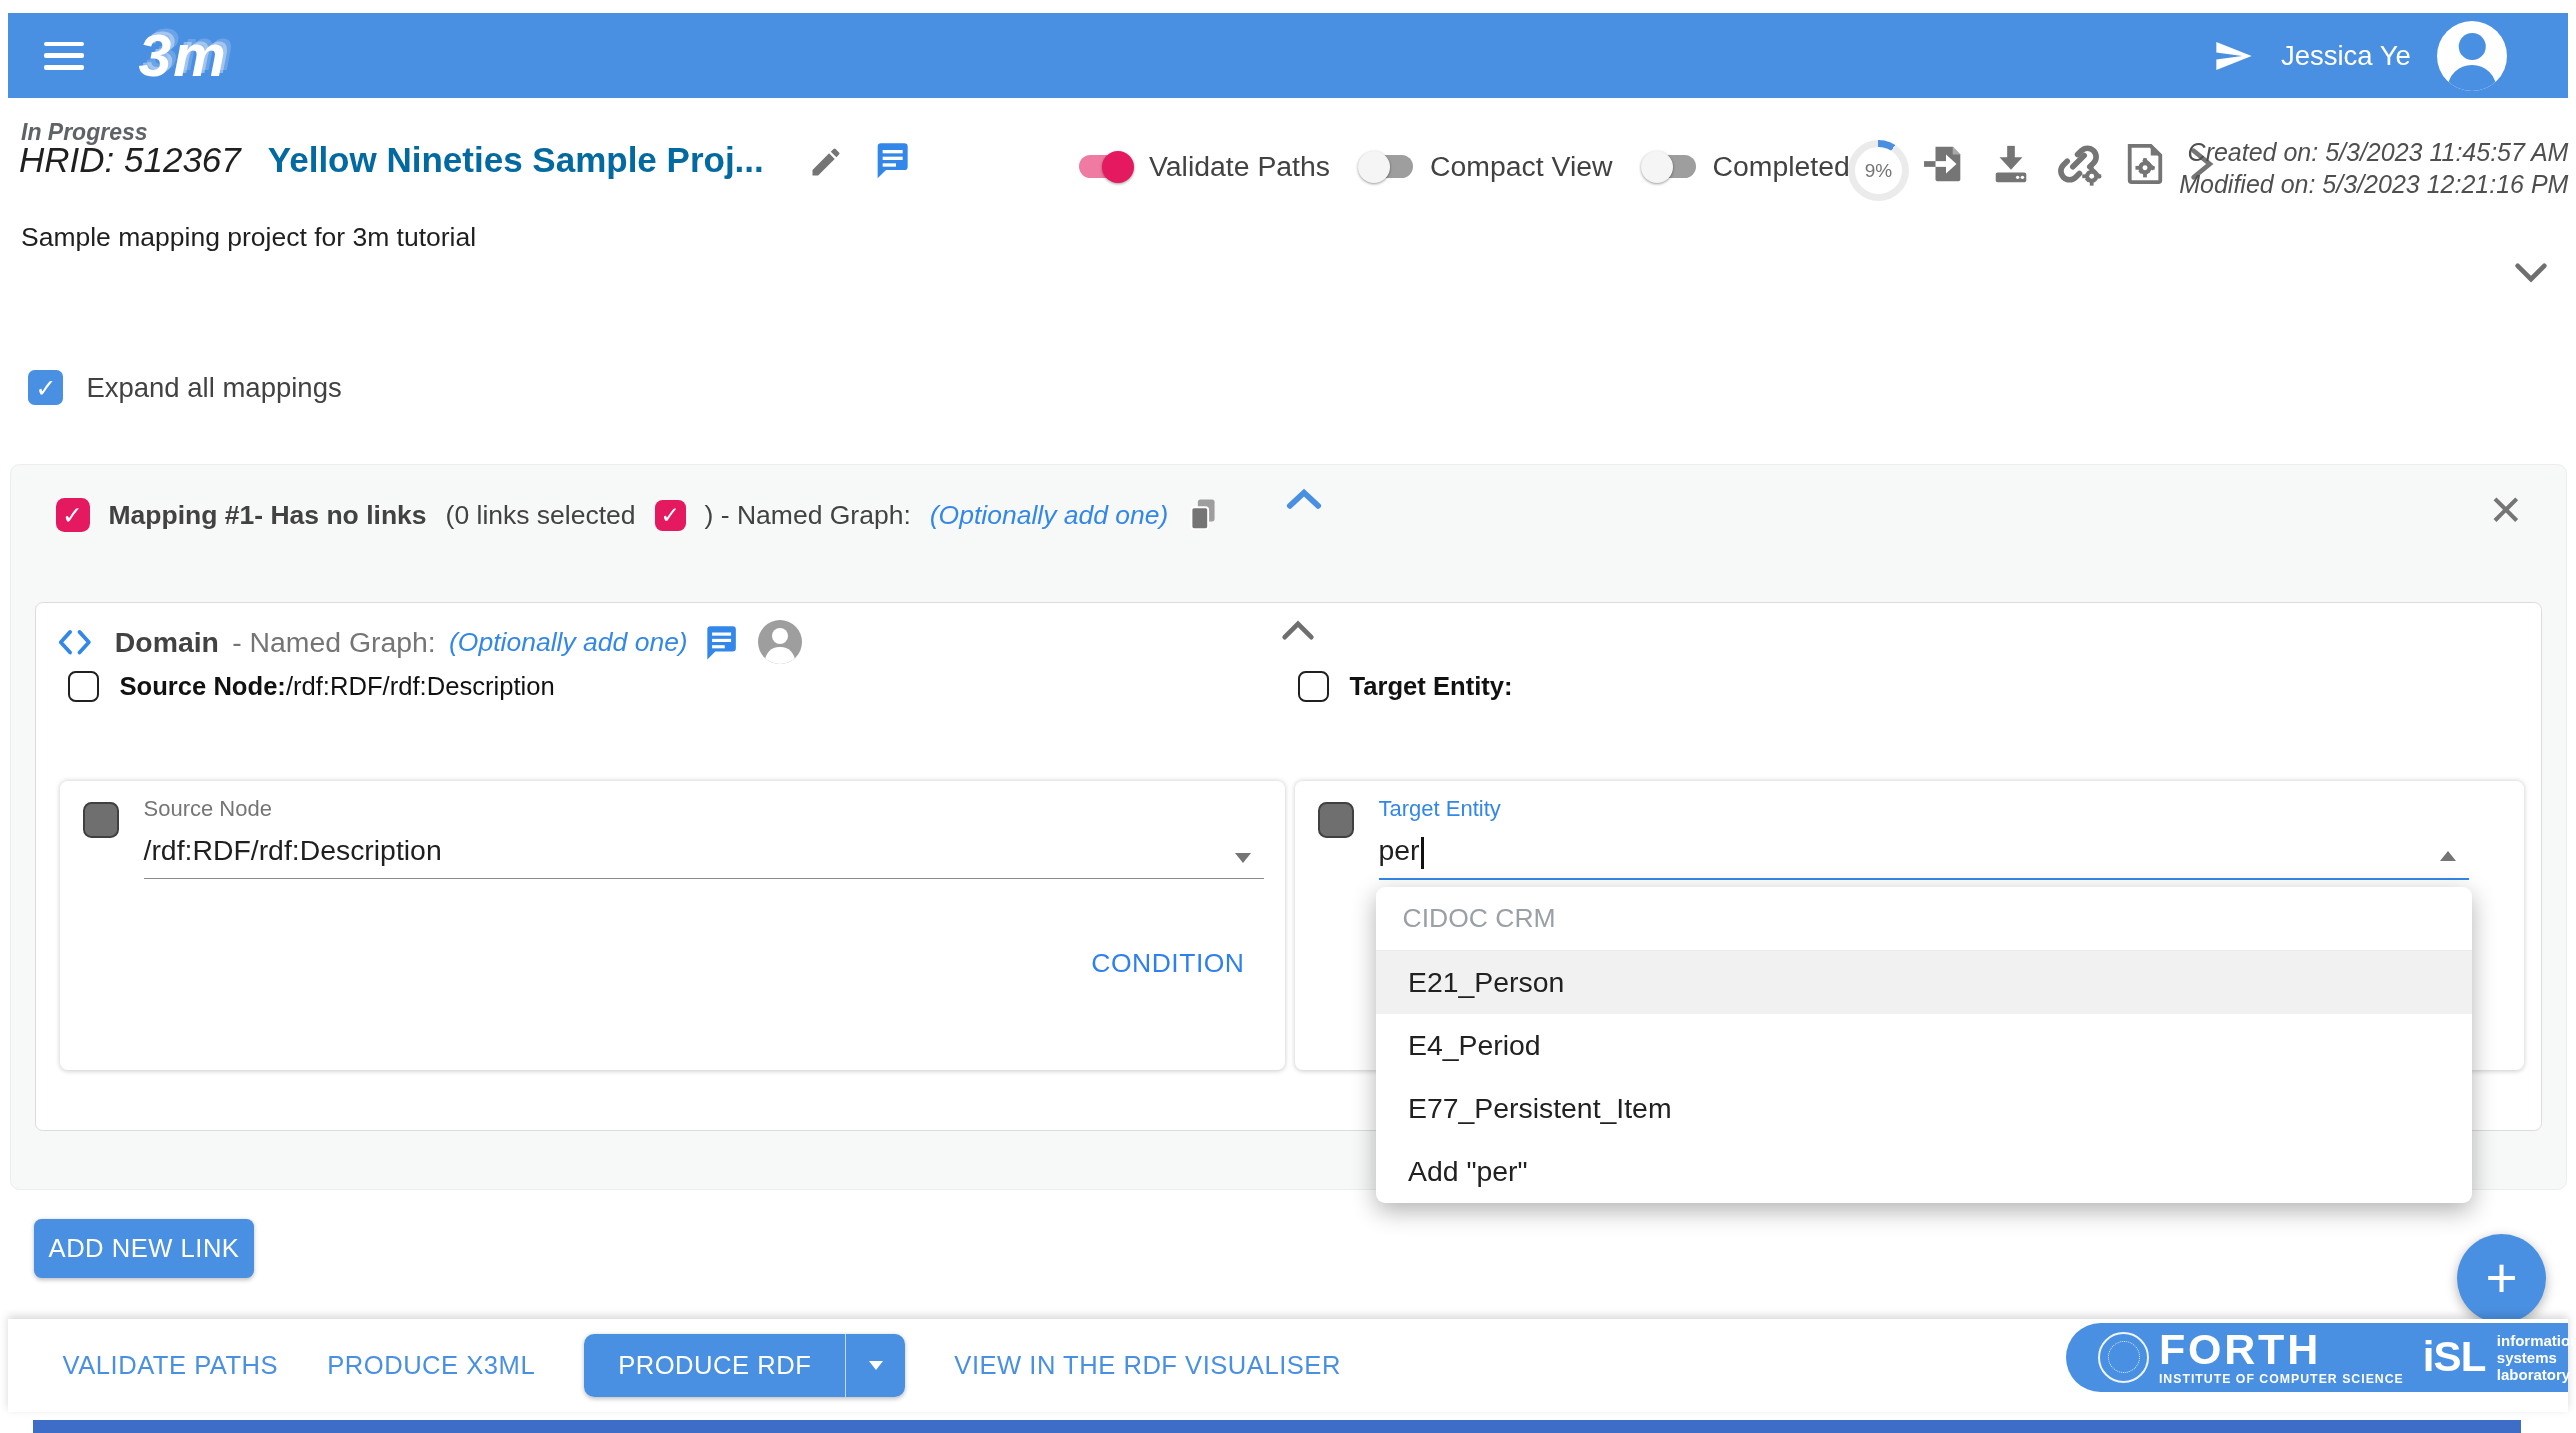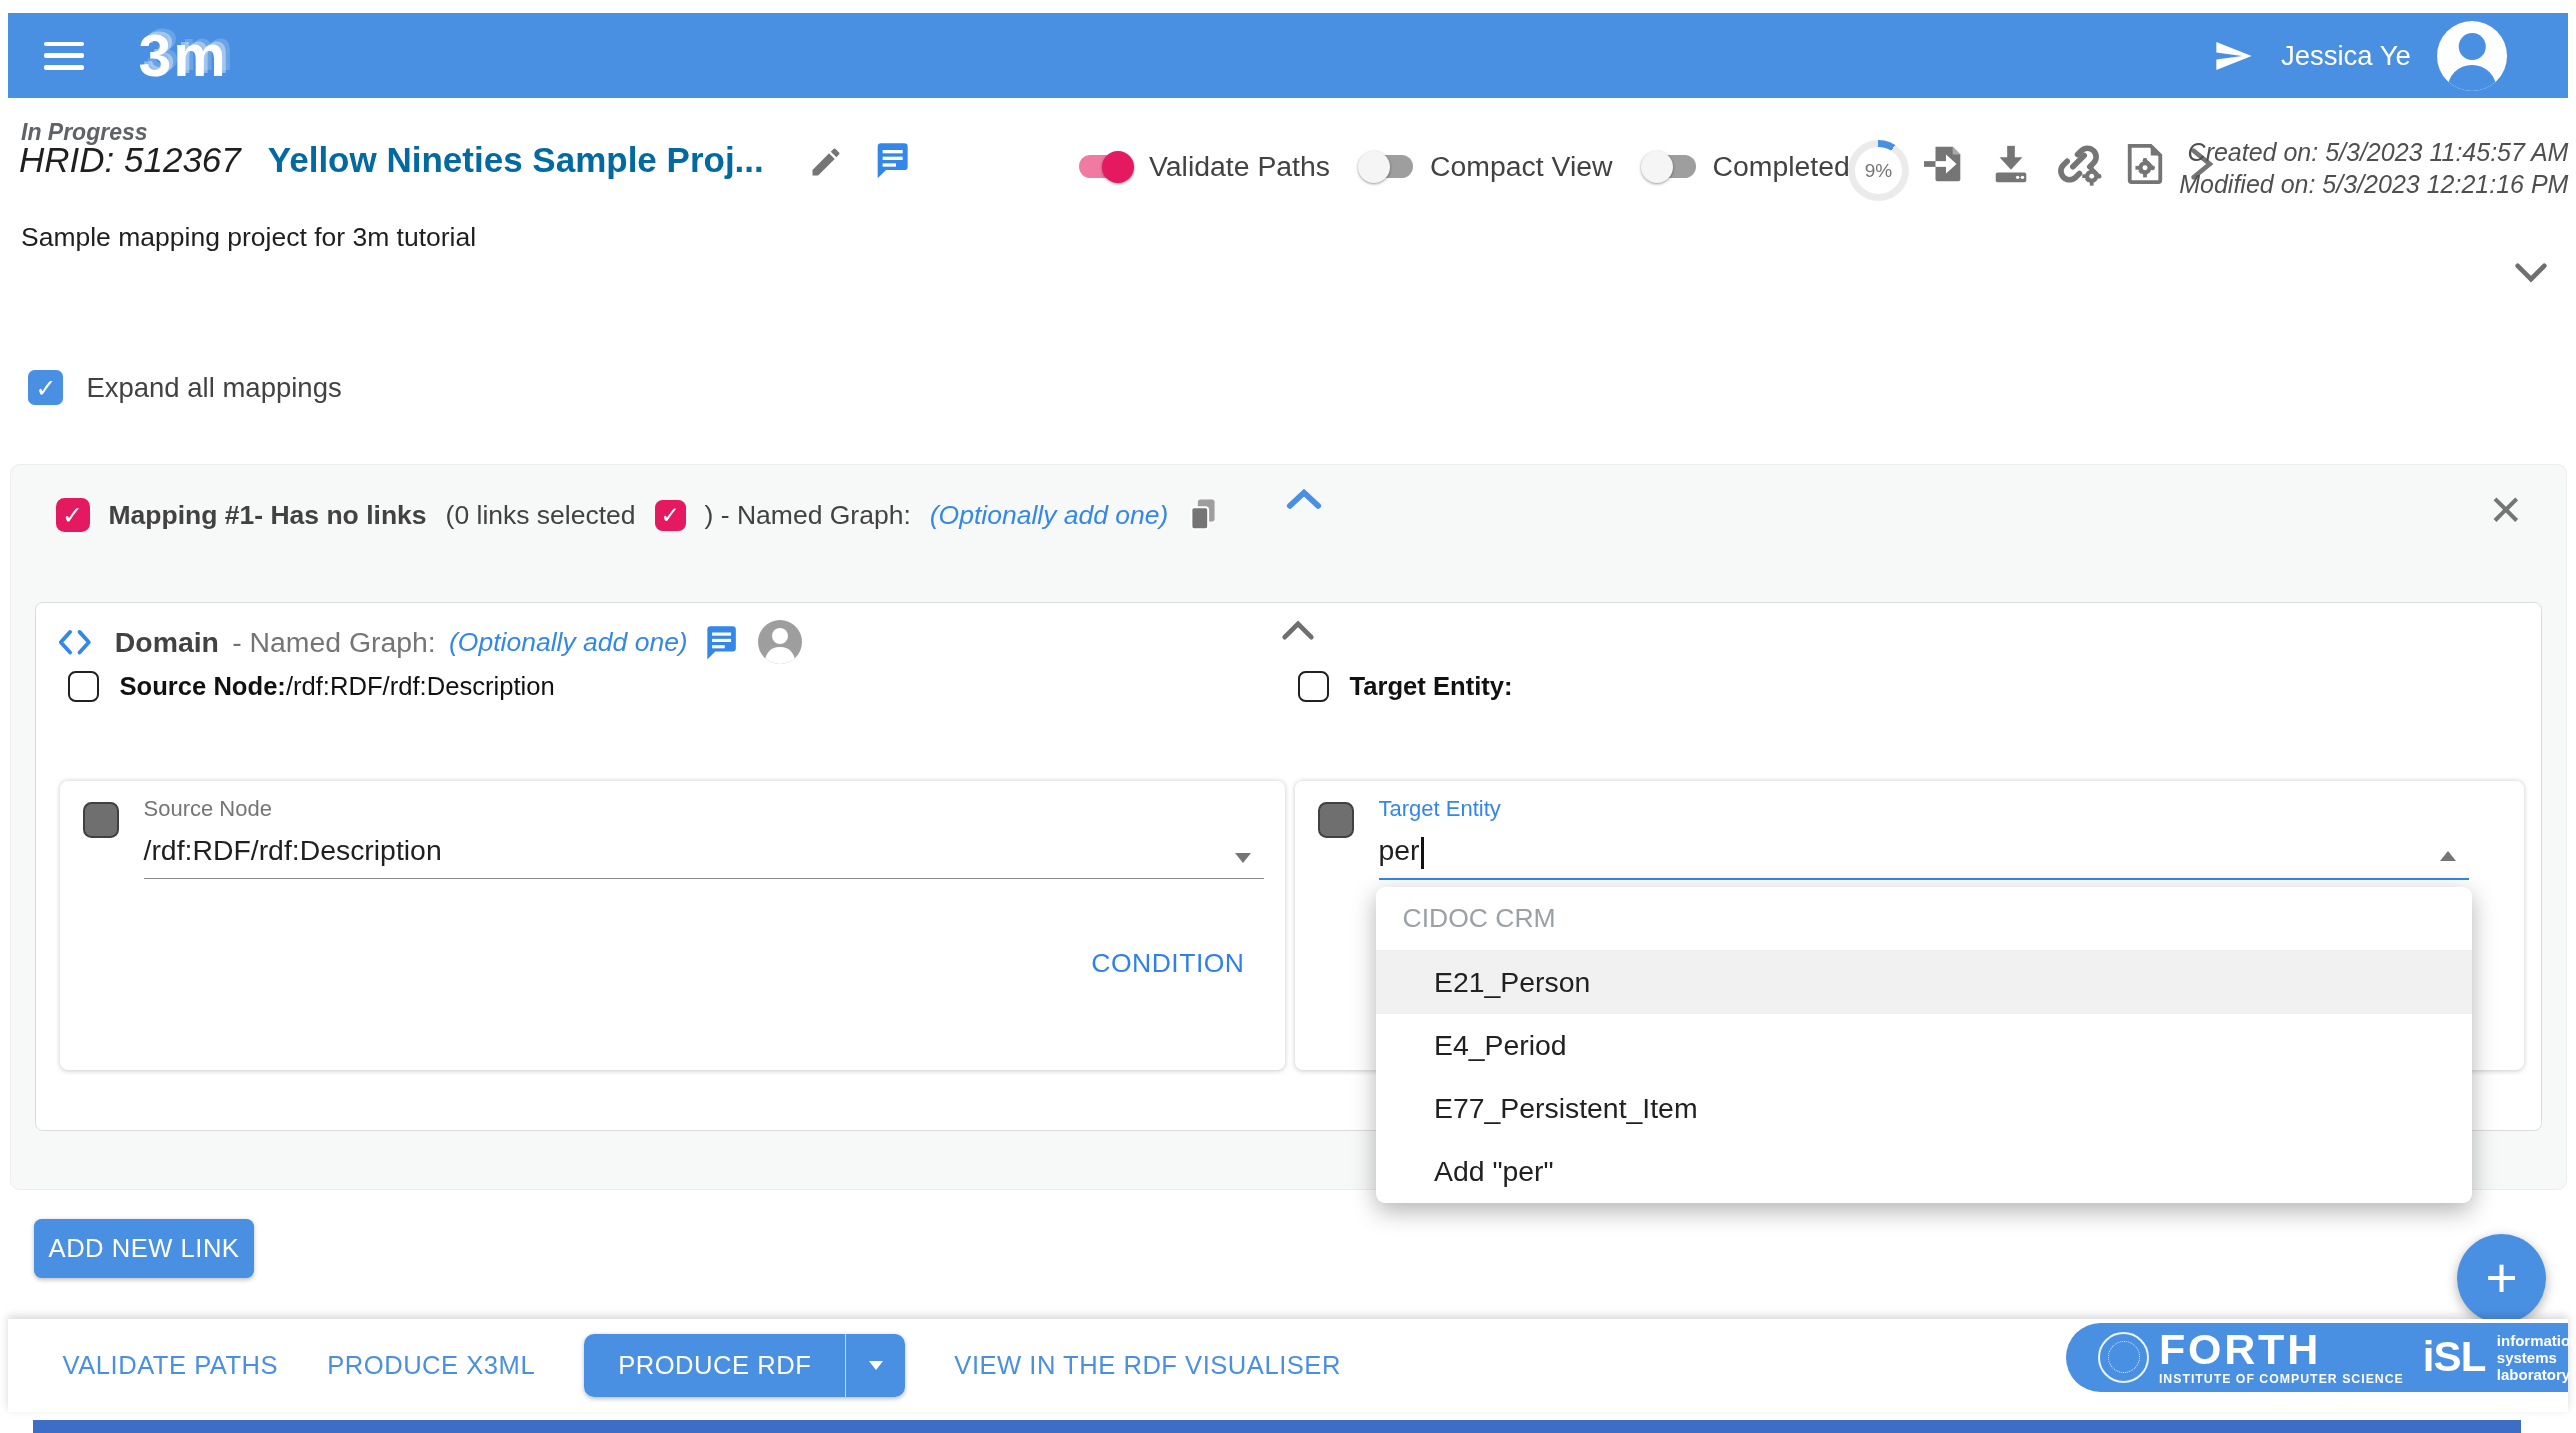--- a/index.html
+++ b/index.html
@@ -6,21 +6,21 @@
   html,body { width:2576px; height:1433px; background:#fff; overflow:hidden;
     font-family:"Liberation Sans","DejaVu Sans",sans-serif; }
   .page { position:relative; width:2576px; height:1433px; background:#fff; }
 
   
   .appbar { position:absolute; top:13.3px; left:7.6px; right:7.6px; height:85px;
     background:#4a90e2; display:flex; align-items:center; padding:0 61px 0 36px; }
   .hamburger { width:40px; height:28.4px; display:flex; flex-direction:column; justify-content:space-between; cursor:pointer; }
   .hamburger span { display:block; height:4.7px; background:#fff; border-radius:1.9px; }
   .logo3m { margin-left:55px; color:#fff; font-size:59px; font-weight:700; letter-spacing:1.9px;
-    text-shadow:3.8px -2.8px 0 rgba(255,255,255,.38), 7.6px -5.7px 0 rgba(255,255,255,.18); }
+    text-shadow:3.8px -2.8px 0 rgba(255,255,255,.38), 7.6px -5.7px 0 rgba(255,255,255,.18); font-style:italic; }
   .appbar-right { margin-left:auto; display:flex; align-items:center; gap:26.5px; }
   .plane-icon svg { display:block; }
   .username { color:#fff; font-size:27.5px; }
   .avatar-top { width:70px; height:70px; background:#fff; border-radius:50%; position:relative; overflow:hidden; cursor:pointer; }
   .avatar-top i { position:absolute; left:50%; top:12.3px; transform:translateX(-50%); width:26.5px; height:26.5px; background:#4a90e2; border-radius:50%; }
   .avatar-top b { position:absolute; left:50%; top:44px; transform:translateX(-50%); width:49px; height:28.4px; background:#4a90e2; border-radius:25px 25px 3.8px 3.8px; }
 
   
   .status { position:absolute; left:21px; top:119px; font-size:23px; font-weight:700; font-style:italic; color:#5f6368; }
   .title-row { position:absolute; left:19px; top:140px; display:flex; align-items:flex-end; gap:27px; }
@@ -100,21 +100,21 @@
   .select-caret { position:absolute; left:1175px; top:72px; }
   .tgt-caret { position:absolute; left:1145px; top:70px; }
   .condition-link { position:absolute; right:40px; top:167px; font-size:26.5px; color:#2f80ed; letter-spacing:0.5px; cursor:pointer; }
   .text-cursor { display:inline-block; width:2.8px; height:32px; background:#111; vertical-align:middle; margin-left:1.9px; }
 
   
   .dropdown { position:absolute; left:1376px; top:887px; width:1096px; background:#fff; border-radius:9px;
     box-shadow:0 7.6px 25px rgba(0,0,0,.3); z-index:30; overflow:hidden; }
   .dd-group { height:64px; display:flex; align-items:center; padding-left:26.5px; font-size:26.5px; color:#9aa0a6;
     border-bottom:0.9px solid #ececec; }
-  .dd-option { height:63px; display:flex; align-items:center; padding-left:58px; font-size:28.4px; color:#212121; cursor:pointer; }
+  .dd-option { height:63px; display:flex; align-items:center; padding-left:32px; font-size:28.4px; color:#212121; cursor:pointer; }
   .dd-option.hl { background:#f1f1f1; }
 
   
   .add-link-btn { position:absolute; left:34px; top:1219px; width:220px; height:59px; background:#4a90e2; color:#fff;
     border:none; border-radius:7.6px; font-size:25.6px; letter-spacing:0.5px; cursor:pointer; box-shadow:0 1.9px 4.7px rgba(0,0,0,.25);
     font-family:inherit; }
   .fab { position:absolute; left:2457px; top:1234px; width:89px; height:89px; background:#4a90e2; color:#fff;
     border:none; border-radius:50%; font-size:55px; line-height:1; cursor:pointer; box-shadow:0 3.8px 11.4px rgba(0,0,0,.3);
     display:flex; align-items:center; justify-content:center; font-family:inherit; }
 

